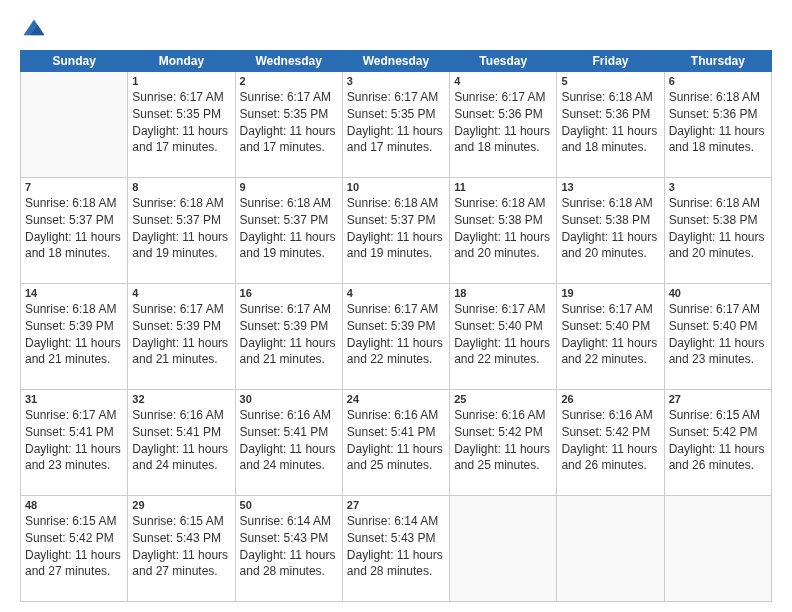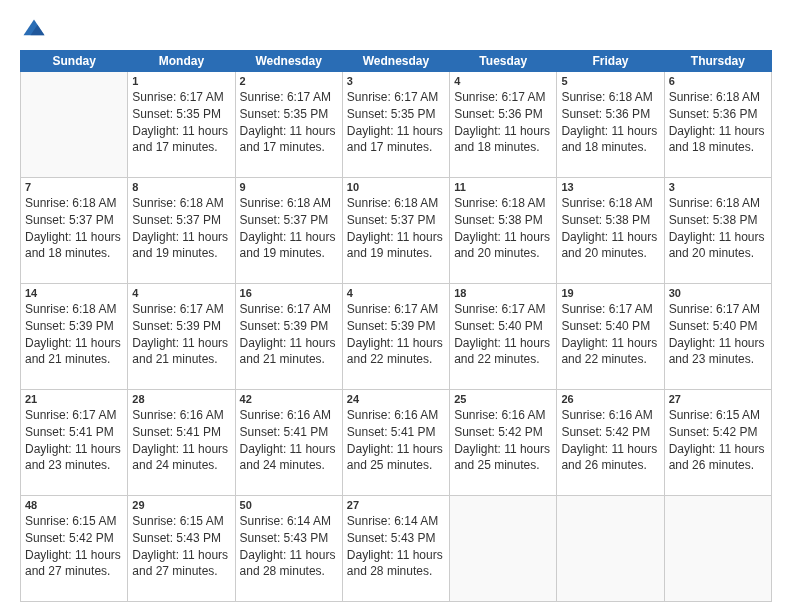--- a/index.html
+++ b/index.html
@@ -259,44 +259,44 @@
 and 22 minutes.</div>
           </td>
           <td>
             <span class="day-number">19</span>
             <div class="day-info" style="white-space: pre-line;">Sunrise: 6:17 AM
 Sunset: 5:40 PM
 Daylight: 11 hours
 and 22 minutes.</div>
           </td>
           <td>
+            <span class="day-number">40</span>
+            <div class="day-info" style="white-space: pre-line;">Sunrise: 6:17 AM
+Sunset: 5:40 PM
+Daylight: 11 hours
+and 23 minutes.</div>
+          </td>
+        </tr>
+        <tr>
+          <td>
+            <span class="day-number">31</span>
+            <div class="day-info" style="white-space: pre-line;">Sunrise: 6:17 AM
+Sunset: 5:41 PM
+Daylight: 11 hours
+and 23 minutes.</div>
+          </td>
+          <td>
+            <span class="day-number">32</span>
+            <div class="day-info" style="white-space: pre-line;">Sunrise: 6:16 AM
+Sunset: 5:41 PM
+Daylight: 11 hours
+and 24 minutes.</div>
+          </td>
+          <td>
             <span class="day-number">30</span>
-            <div class="day-info" style="white-space: pre-line;">Sunrise: 6:17 AM
-Sunset: 5:40 PM
-Daylight: 11 hours
-and 23 minutes.</div>
-          </td>
-        </tr>
-        <tr>
-          <td>
-            <span class="day-number">21</span>
-            <div class="day-info" style="white-space: pre-line;">Sunrise: 6:17 AM
-Sunset: 5:41 PM
-Daylight: 11 hours
-and 23 minutes.</div>
-          </td>
-          <td>
-            <span class="day-number">28</span>
-            <div class="day-info" style="white-space: pre-line;">Sunrise: 6:16 AM
-Sunset: 5:41 PM
-Daylight: 11 hours
-and 24 minutes.</div>
-          </td>
-          <td>
-            <span class="day-number">42</span>
             <div class="day-info" style="white-space: pre-line;">Sunrise: 6:16 AM
 Sunset: 5:41 PM
 Daylight: 11 hours
 and 24 minutes.</div>
           </td>
           <td>
             <span class="day-number">24</span>
             <div class="day-info" style="white-space: pre-line;">Sunrise: 6:16 AM
 Sunset: 5:41 PM
 Daylight: 11 hours

